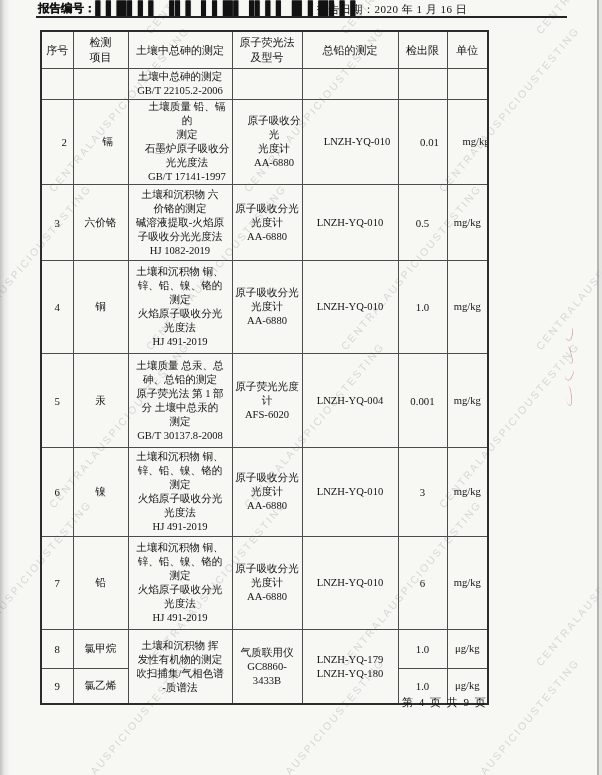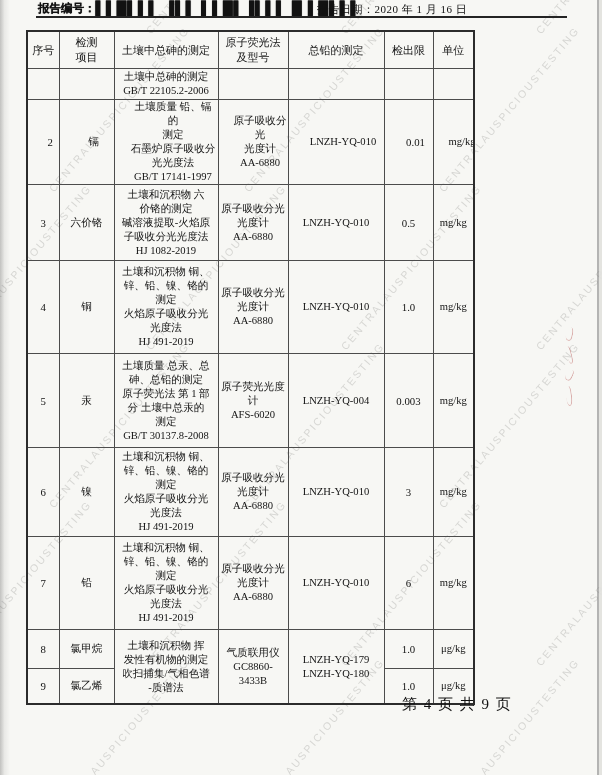--- a/index.html
+++ b/index.html
@@ -27,36 +27,36 @@
   .report-no { position:absolute; left:2px; top:0; font-size:11.5px; font-weight:bold;
     white-space:nowrap; text-shadow:0 0 .7px #000; }
   .barcode { font-family:"DejaVu Sans",sans-serif; font-size:12.5px; letter-spacing:1px;
     display:inline-block; transform:scaleY(1.05); vertical-align:top; }
   .report-date { position:absolute; left:281px; top:1px; font-size:11px; white-space:nowrap;
     letter-spacing:.5px; }
   .hdr-rule { position:absolute; left:36px; top:16px; width:531px; height:2px;
     background:#242424; z-index:2; }
 
   
-  .tbl-wrap { position:absolute; left:26px; top:30px; z-index:1; }
+  .tbl-wrap { position:absolute; left:40px; top:30px; z-index:1; }
   table { border-collapse:collapse; table-layout:fixed; width:447px;
     border:2px solid #2c2c2c; background:transparent; }
   th,td { border:1px solid #4c4c4c; text-align:center; vertical-align:middle;
     padding:0 1px; white-space:pre-line; font-weight:normal; overflow:hidden; }
   th { font-size:11px; line-height:15px; }
   td { font-size:10.6px; line-height:14px; }
   td.num { font-size:10.8px; }
   .rhh td, .rhh th { height:36px; }
   .rh0 td { height:30px; } .rh1 td { height:74px;padding-left:15px; } .rh2 td { height:75px; }
   .rh3 td { height:92px; } .rh4 td { height:93px; } .rh5 td { height:88px; }
   .rh6 td { height:92px; } .rh7 td { height:38px; } .rh8 td { height:34px; }
 
   
   .footer { position:absolute; left:402px; top:695px; z-index:2;
-    font-size:15px; letter-spacing:1.5px; white-space:nowrap; }
+    font-size:11px; letter-spacing:1.5px; white-space:nowrap; }
 
   
   .red-marks { position:absolute; left:561px; top:322px; width:16px; height:120px;
     z-index:2; opacity:.45; }
   .red-marks i { display:block; width:6px; height:13px; margin:5px auto;
     border-right:1.6px solid #b24a48; border-bottom:1px solid #c06a66;
     border-radius:45%; transform:rotate(10deg); }
   .red-marks i:nth-child(2){ transform:rotate(-14deg); height:17px; width:4px; }
   .red-marks i:nth-child(3){ transform:rotate(24deg); height:11px; }
   .red-marks i:nth-child(4){ transform:rotate(-6deg); height:19px; width:5px; }
@@ -190,21 +190,21 @@
         <td>土壤质量 总汞、总
 砷、总铅的测定
 原子荧光法 第 1 部
 分 土壤中总汞的
 测定
 GB/T 30137.8-2008</td>
         <td>原子荧光光度
 计
 AFS-6020</td>
         <td>LNZH-YQ-004</td>
-        <td class="num">0.003</td>
+        <td class="num">0.001</td>
         <td>mg/kg</td>
       </tr>
 
       <tr class="rh5">
         <td class="num">6</td>
         <td>镍</td>
         <td>土壤和沉积物 铜、
 锌、铅、镍、铬的
 测定
 火焰原子吸收分光

